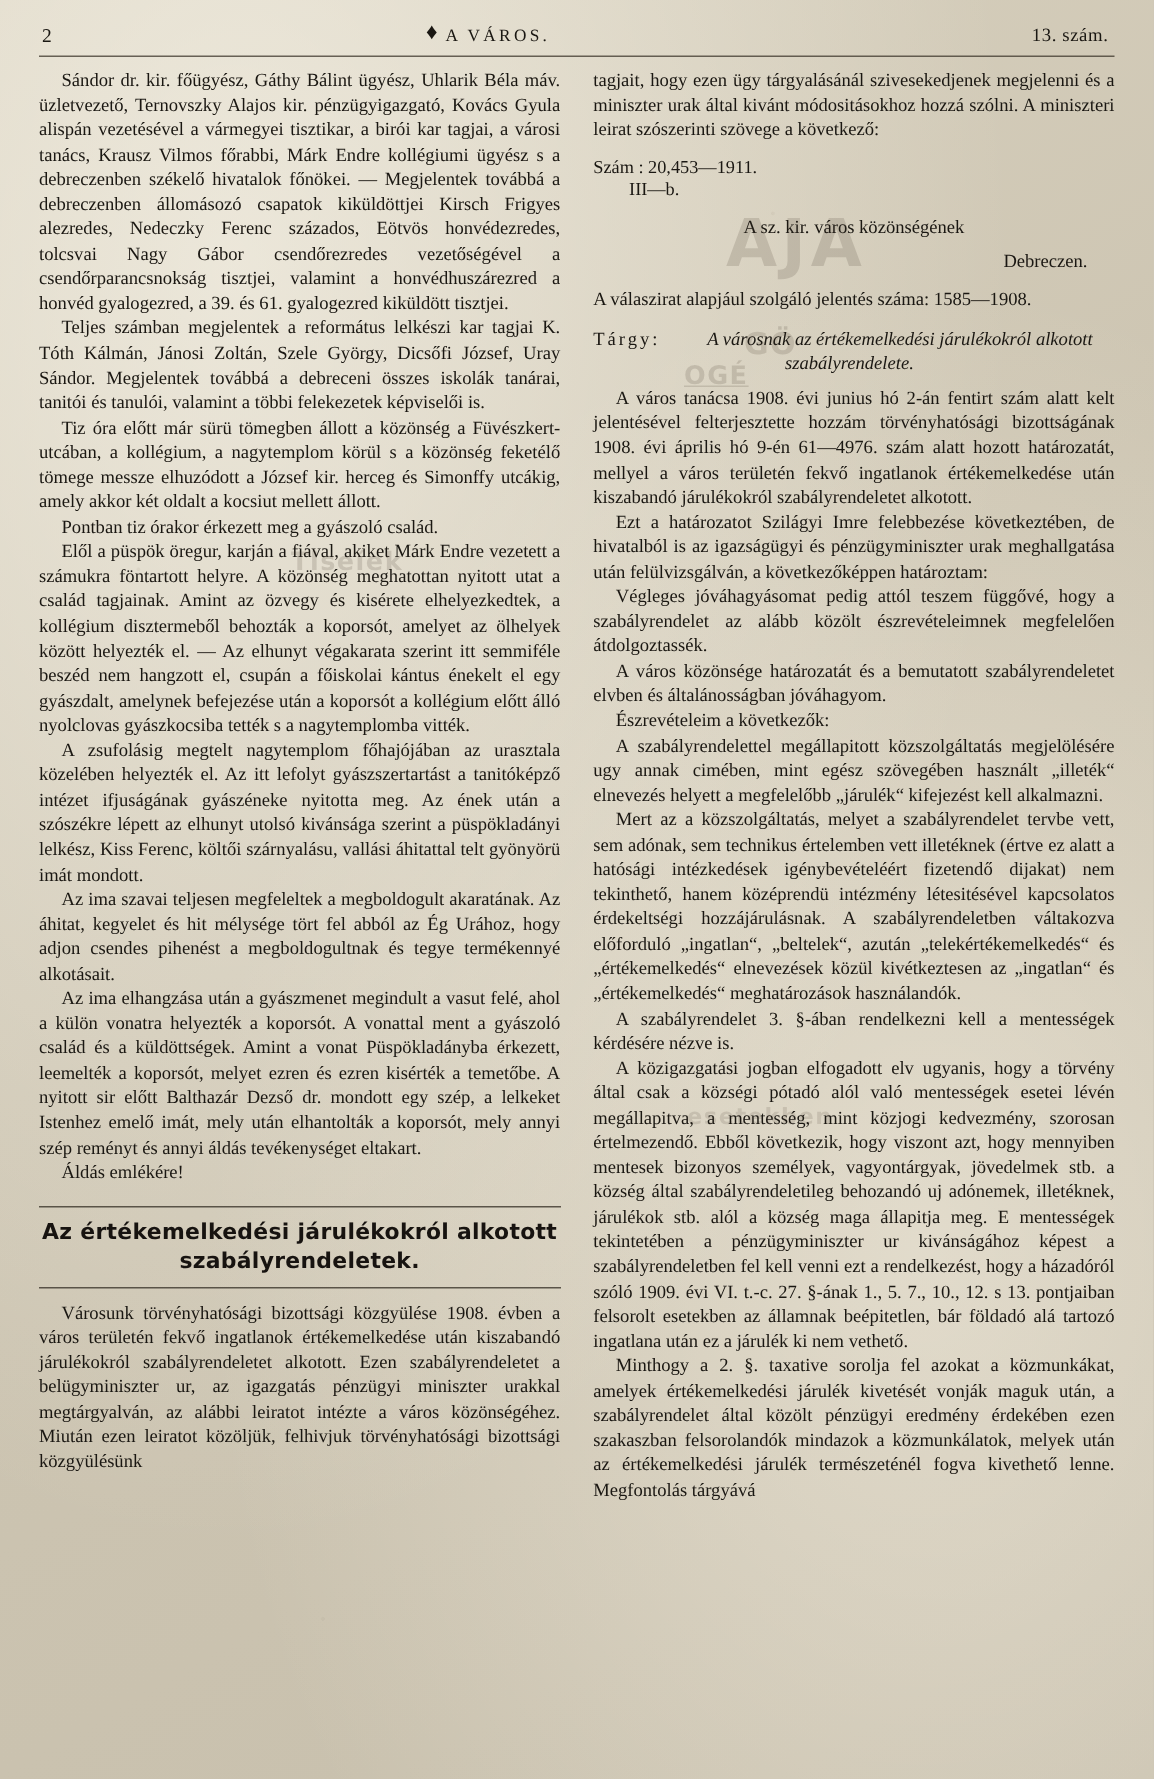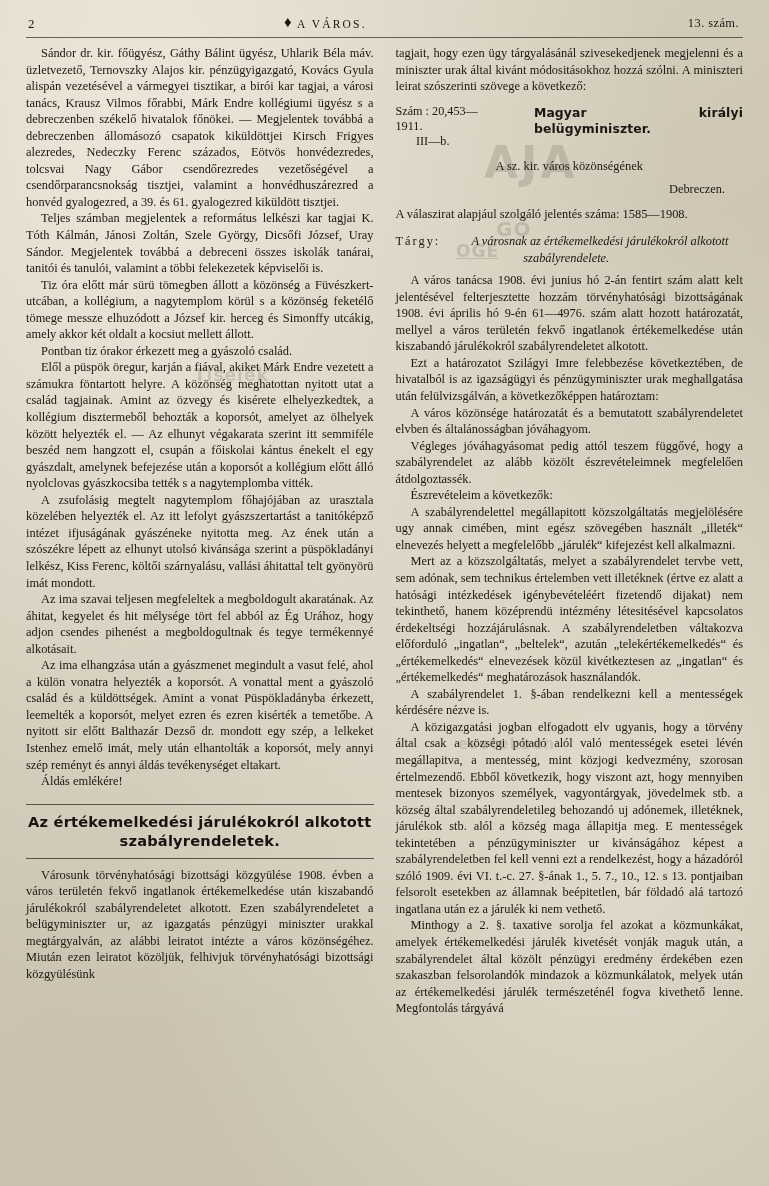--- a/index.html
+++ b/index.html
@@ -241,45 +241,44 @@
     </div>
 
     <div class="col">
       <p class="noindent">tagjait, hogy ezen ügy tárgyalásánál szivesekedjenek megjelenni és a miniszter urak által kivánt módositásokhoz hozzá szólni. A miniszteri leirat szószerinti szövege a következő:</p>
 
       <div class="doc-meta">
         <div class="szam">
           <span>Szám : 20,453—1911.</span>
           <span class="sub">III—b.</span>
         </div>
-        <div class="ministry">Magyar királyi belügyminiszter.</div>
       </div>
 
       <div class="addressee">A sz. kir. város közönségének</div>
       <div class="place">Debreczen.</div>
 
       <div class="gap-m"></div>
       <p class="noindent">A válaszirat alapjául szolgáló jelentés száma: 1585—1908.</p>
 
       <div class="subject">
         <span class="label">Tárgy:</span>
         <span class="italic">A városnak az értékemelkedési járulékokról alkotott</span>
         <span class="subject-line2">szabályrendelete.</span>
       </div>
 
       <div class="gap-s"></div>
 
       <p>A város tanácsa 1908. évi junius hó 2-án fentirt szám alatt kelt jelentésével felterjesztette hozzám törvényhatósági bizottságának 1908. évi április hó 9-én 61—4976. szám alatt hozott határozatát, mellyel a város területén fekvő ingatlanok értékemelkedése után kiszabandó járulékokról szabályrendeletet alkotott.</p>
       <p>Ezt a határozatot Szilágyi Imre felebbezése következtében, de hivatalból is az igazságügyi és pénzügyminiszter urak meghallgatása után felülvizsgálván, a következőképpen határoztam:</p>
+      <p>Végleges jóváhagyásomat pedig attól teszem függővé, hogy a szabályrendelet az alább közölt észrevételeimnek megfelelően átdolgoztassék.</p>
       <p>A város közönsége határozatát és a bemutatott szabályrendeletet elvben és általánosságban jóváhagyom.</p>
-      <p>Végleges jóváhagyásomat pedig attól teszem függővé, hogy a szabályrendelet az alább közölt észrevételeimnek megfelelően átdolgoztassék.</p>
       <p>Észrevételeim a következők:</p>
       <p>A szabályrendelettel megállapitott közszolgáltatás megjelölésére ugy annak cimében, mint egész szövegében használt „illeték“ elnevezés helyett a megfelelőbb „járulék“ kifejezést kell alkalmazni.</p>
       <p>Mert az a közszolgáltatás, melyet a szabályrendelet tervbe vett, sem adónak, sem technikus értelemben vett illetéknek (értve ez alatt a hatósági intézkedések igénybevételéért fizetendő dijakat) nem tekinthető, hanem középrendü intézmény létesitésével kapcsolatos érdekeltségi hozzájárulásnak. A szabályrendeletben váltakozva előforduló „ingatlan“, „beltelek“, azután „telekértékemelkedés“ és „értékemelkedés“ elnevezések közül kivétkeztesen az „ingatlan“ és „értékemelkedés“ meghatározások használandók.</p>
-      <p>A szabályrendelet 1. §-ában rendelkezni kell a mentességek kérdésére nézve is.</p>
+      <p>A szabályrendelet 3. §-ában rendelkezni kell a mentességek kérdésére nézve is.</p>
       <p>A közigazgatási jogban elfogadott elv ugyanis, hogy a törvény által csak a községi pótadó alól való mentességek esetei lévén megállapitva, a mentesség, mint közjogi kedvezmény, szorosan értelmezendő. Ebből következik, hogy viszont azt, hogy mennyiben mentesek bizonyos személyek, vagyontárgyak, jövedelmek stb. a község által szabályrendeletileg behozandó uj adónemek, illetéknek, járulékok stb. alól a község maga állapitja meg. E mentességek tekintetében a pénzügyminiszter ur kivánságához képest a szabályrendeletben fel kell venni ezt a rendelkezést, hogy a házadóról szóló 1909. évi VI. t.-c. 27. §-ának 1., 5. 7., 10., 12. s 13. pontjaiban felsorolt esetekben az államnak beépitetlen, bár földadó alá tartozó ingatlana után ez a járulék ki nem vethető.</p>
       <p>Minthogy a 2. §. taxative sorolja fel azokat a közmunkákat, amelyek értékemelkedési járulék kivetését vonják maguk után, a szabályrendelet által közölt pénzügyi eredmény érdekében ezen szakaszban felsorolandók mindazok a közmunkálatok, melyek után az értékemelkedési járulék természeténél fogva kivethető lenne. Megfontolás tárgyává</p>
     </div>
 
     <span class="ghost g1">AJA</span>
     <span class="ghost g2">GÖ</span>
     <span class="ghost g3">OGÉ</span>
     <span class="ghost g4">Tlseíek</span>
     <span class="ghost g5">esetekben</span>
   </div>

